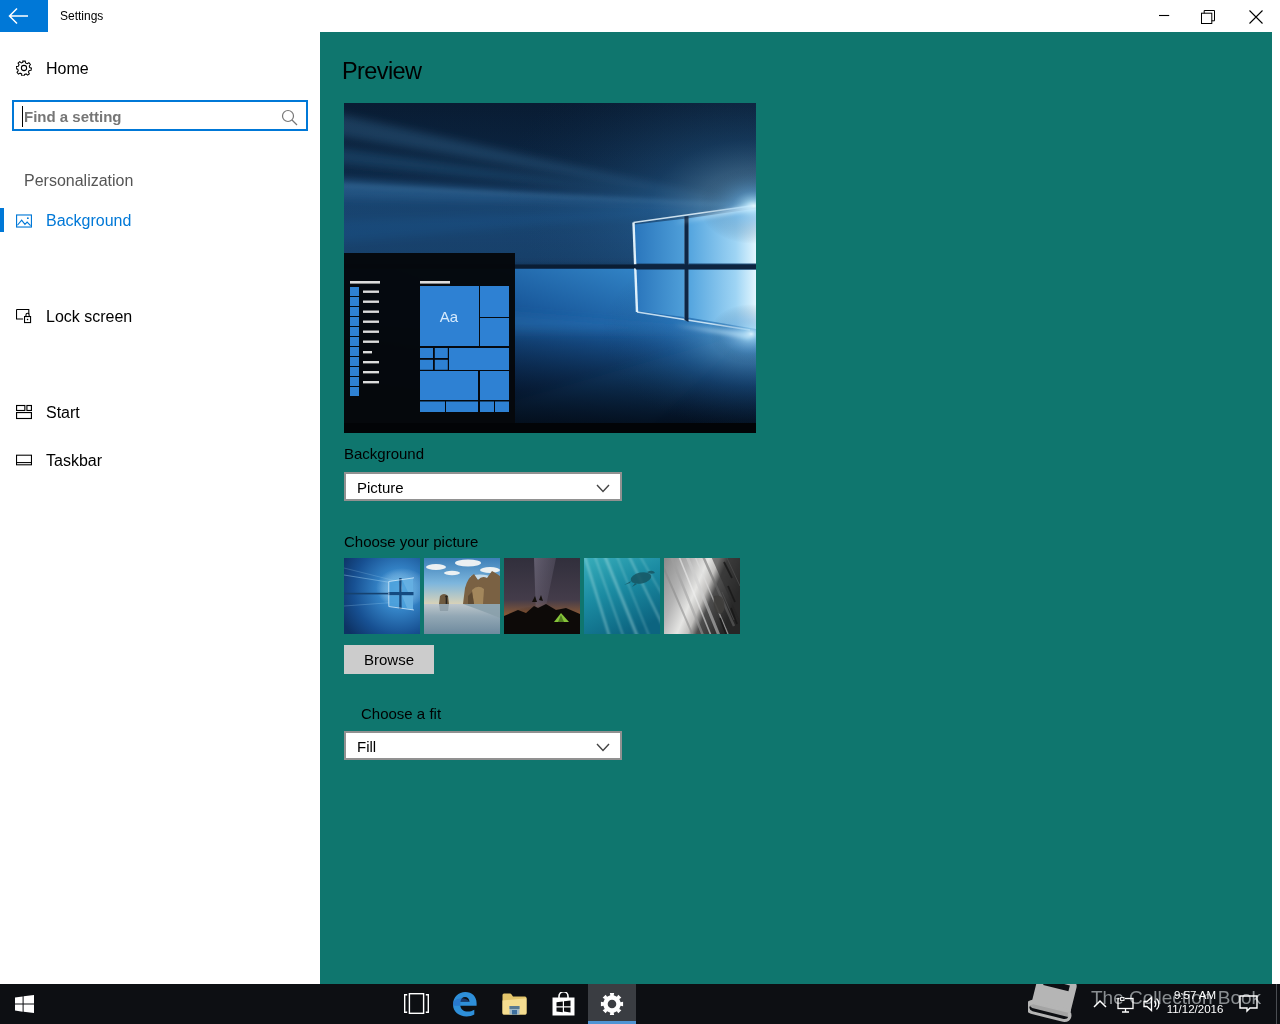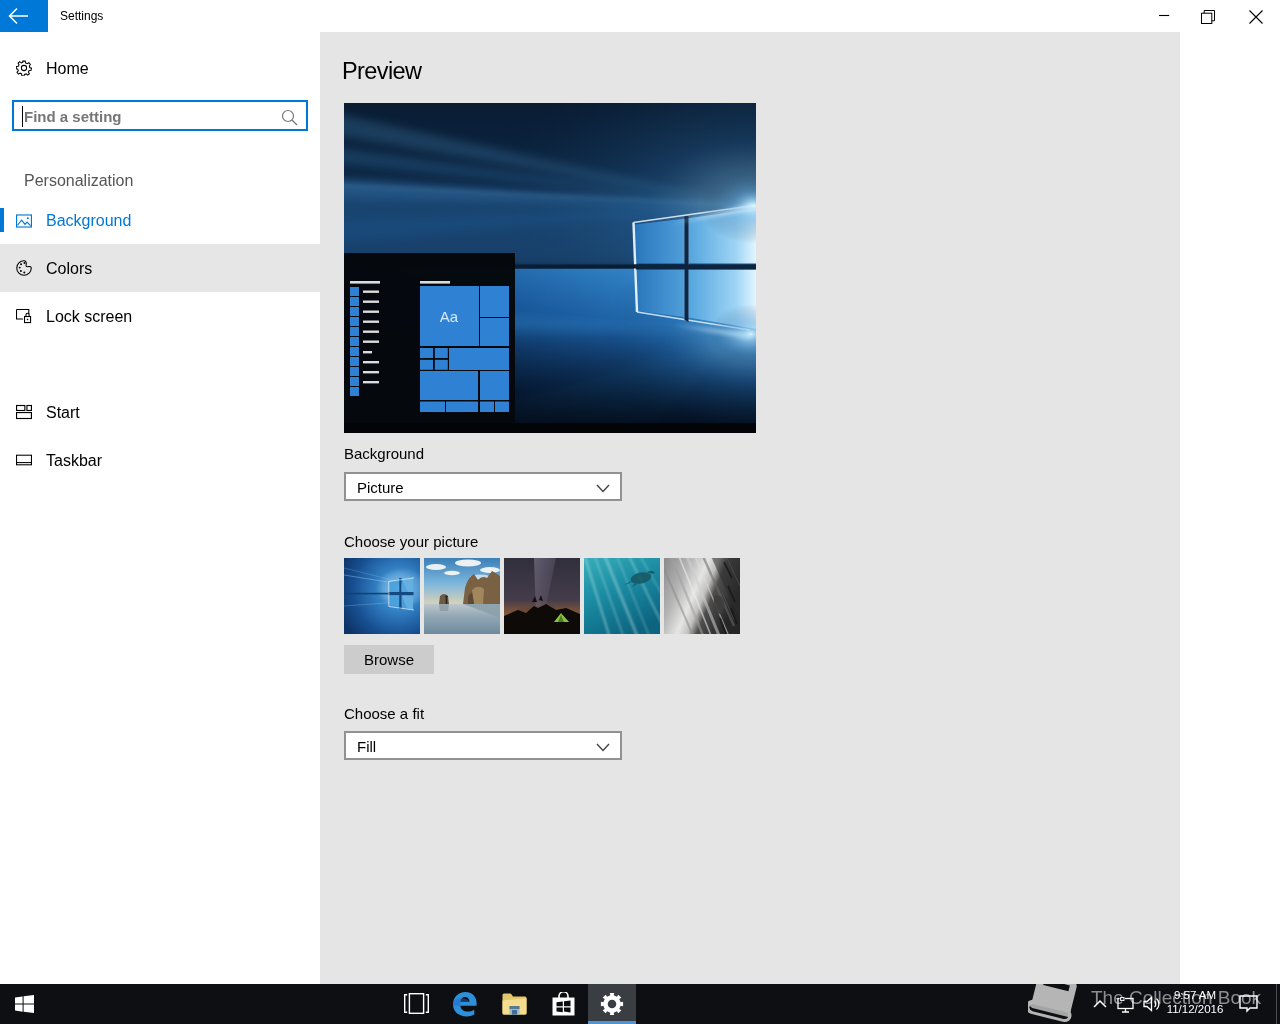--- a/index.html
+++ b/index.html
@@ -1,18 +1,18 @@
 <!DOCTYPE html>
 <html><head>
 <meta charset="utf-8">
 <style>
 * { margin:0; padding:0; box-sizing:border-box; }
 html,body { width:1280px; height:1024px; overflow:hidden; background:#ffffff;
   font-family:"Liberation Sans", sans-serif; }
-#app { position:absolute; left:0; top:0; width:1180px; height:984px; background:#e5e5e5; }
+#app { position:absolute; left:0; top:0; width:1272px; height:984px; background:#0f766e; }
 
 #titlebar { position:absolute; left:0; top:0; width:1280px; height:32px; background:#fff; }
 #backbtn { position:absolute; left:0; top:0; width:48px; height:32px; background:#0078d7; }
 #backbtn svg { position:absolute; left:7px; top:7px; }
 #apptitle { position:absolute; left:60px; top:9px; font-size:12px; color:#000; }
 .caption { position:absolute; top:0; width:45px; height:32px; }
 #min { right:92px; } #max { right:46px; } #close { right:0; }
 .caption svg { position:absolute; left:16px; top:10px; }
 
 #sidebar { position:absolute; left:0; top:32px; width:320px; height:952px; background:#fff; }
@@ -40,21 +40,21 @@
 .grplabel { position:absolute; font-size:15px; color:#000; white-space:nowrap; }
 #lbl-background { left:1px; top:413px; }
 .dropdown { position:absolute; width:278px; height:29px; border:2px solid #919191; background:#fff; }
 .dropdown .val { position:absolute; left:11px; top:5px; font-size:15px; color:#000; }
 .dropdown svg { position:absolute; right:10px; top:10px; }
 #dd-picture { left:1px; top:440px; }
 #lbl-choose { left:1px; top:501px; }
 #thumbs { position:absolute; left:1px; top:526px; height:76px; }
 .thumb { position:absolute; top:0; width:76px; height:76px; }
 #browse { position:absolute; left:1px; top:613px; width:90px; height:29px; background:#cccccc; font-size:15px; color:#000; text-align:center; line-height:29px; }
-#lbl-fit { left:1px; top:673px; }
+#lbl-fit { left:18px; top:673px; }
 #dd-fill { left:1px; top:699px; }
 
 #taskbar { position:absolute; left:0; top:984px; width:1280px; height:40px; background:#0d0f13; overflow:hidden; }
 #startbtn { position:absolute; left:0; top:0; width:48px; height:40px; }
 #startbtn svg { position:absolute; left:15px; top:11px; }
 #cortana { position:absolute; left:48px; top:0; width:343px; height:40px; background:#33363b; }
 #cortana .ring { position:absolute; left:9px; top:8px; width:20px; height:20px; border:2.5px solid #fff; border-radius:50%; }
 #cortana .txt { position:absolute; left:44px; top:11px; font-size:15px; color:#9a9a9a; }
 #cortana .mic { position:absolute; right:17px; top:9px; }
 .tbicon { position:absolute; top:0; width:48px; height:40px; }
@@ -112,31 +112,20 @@
     <div id="personalization">Personalization</div>
 
     <div class="navrow" id="row-bg">
       <div class="accent"></div>
       <svg class="ic" width="17" height="14" viewBox="0 0 17 14" style="top:17px">
         <rect x="0.6" y="0.6" width="15.8" height="12.8" fill="none" stroke="#0078d7" stroke-width="1.2"></rect>
         <path d="M1.5 11.5 L6 6 L9.5 10.5 L11.8 8.2 L15.5 12" fill="none" stroke="#0078d7" stroke-width="1.2"></path>
         <circle cx="12.6" cy="4" r="1" fill="#0078d7"></circle>
       </svg>
       <div class="lbl">Background</div>
-    </div>
-    <div class="navrow" id="row-colors">
-      <svg class="ic" width="17" height="17" viewBox="0 0 17 17">
-        <path d="M8.5 0.8 A 7.7 7.7 0 1 0 16.2 8.5 C 16.2 7.1 15 6.6 13.4 7 C 11.2 7.6 10.1 6.7 10.8 4.7 C 11.4 2.9 10.5 0.8 8.5 0.8 Z" fill="none" stroke="#000" stroke-width="1.15"></path>
-        <circle cx="5.4" cy="4.6" r="1.05" fill="#000"></circle>
-          <circle cx="9" cy="3.3" r="1.05" fill="#000"></circle>
-        <circle cx="3.9" cy="8.1" r="1.05" fill="#000"></circle>
-          <circle cx="5.2" cy="11.7" r="1.05" fill="#000"></circle>
-        <circle cx="8.8" cy="13.2" r="1.05" fill="#000"></circle>
-      </svg>
-      <div class="lbl">Colors</div>
     </div>
     <div class="navrow" id="row-lock">
       <svg class="ic" width="18" height="16" viewBox="0 0 18 16">
         <path d="M0.6 0.6 L14.4 0.6 L14.4 6 M8 11.4 L0.6 11.4 L0.6 0.6" fill="none" stroke="#000" stroke-width="1.2"></path>
         <rect x="9.6" y="8.6" width="6.8" height="6.8" fill="none" stroke="#000" stroke-width="1.2"></rect>
         <path d="M11.2 8.4 L11.2 6.8 A1.8 1.8 0 0 1 14.8 6.8 L14.8 8.4" fill="none" stroke="#000" stroke-width="1.2"></path>
         <circle cx="13" cy="12" r="0.9" fill="#000"></circle>
       </svg>
       <div class="lbl">Lock screen</div>
     </div>

